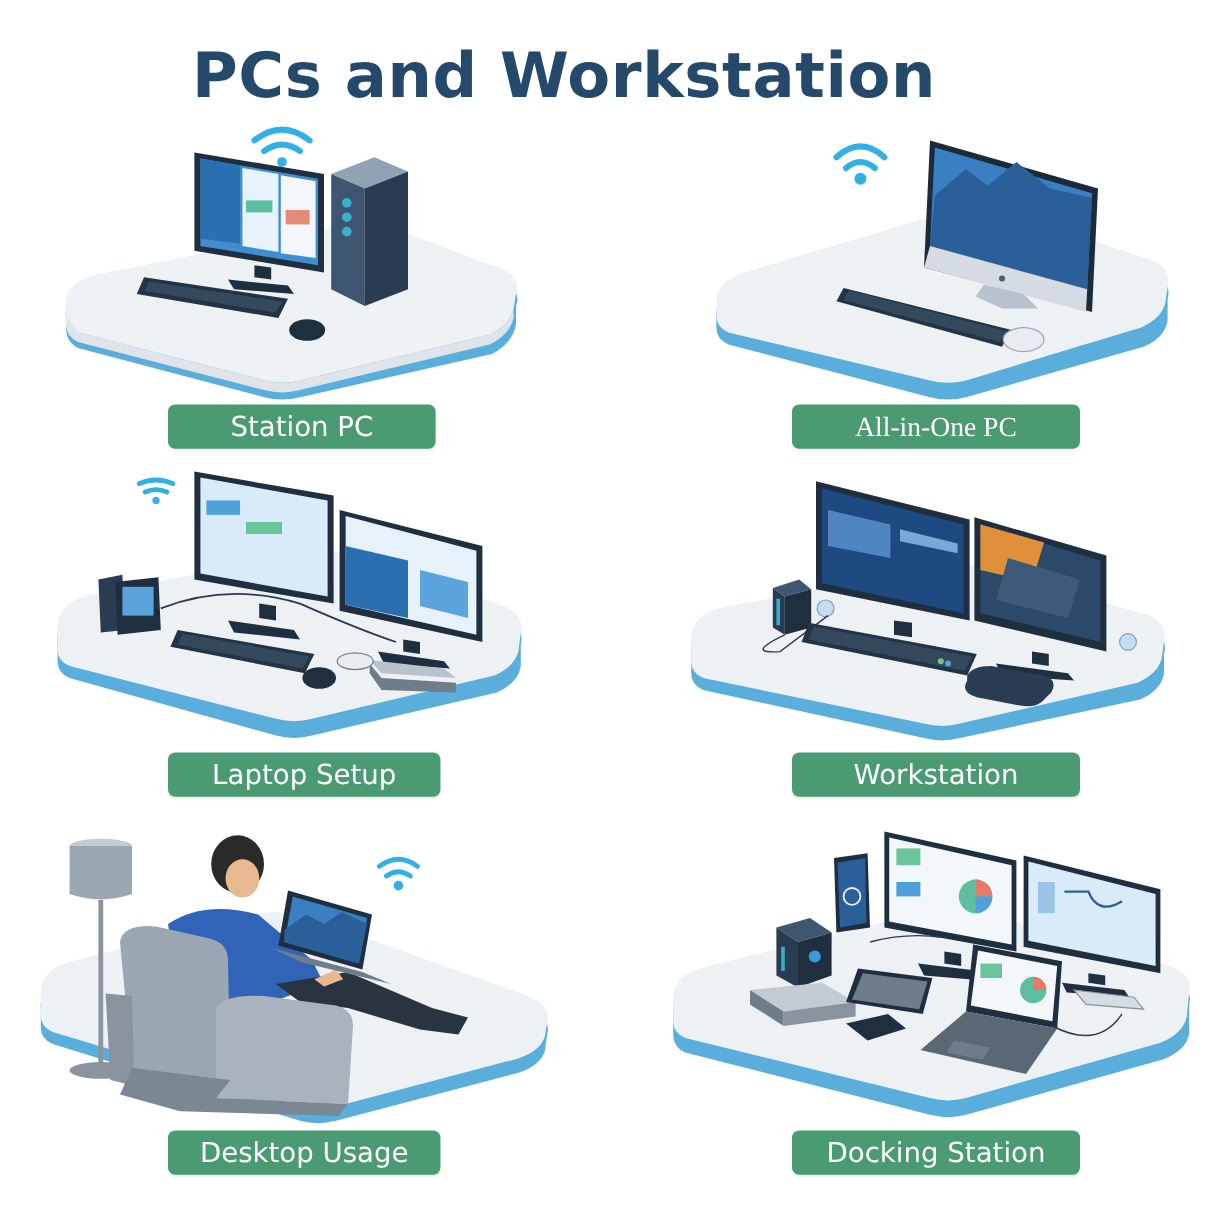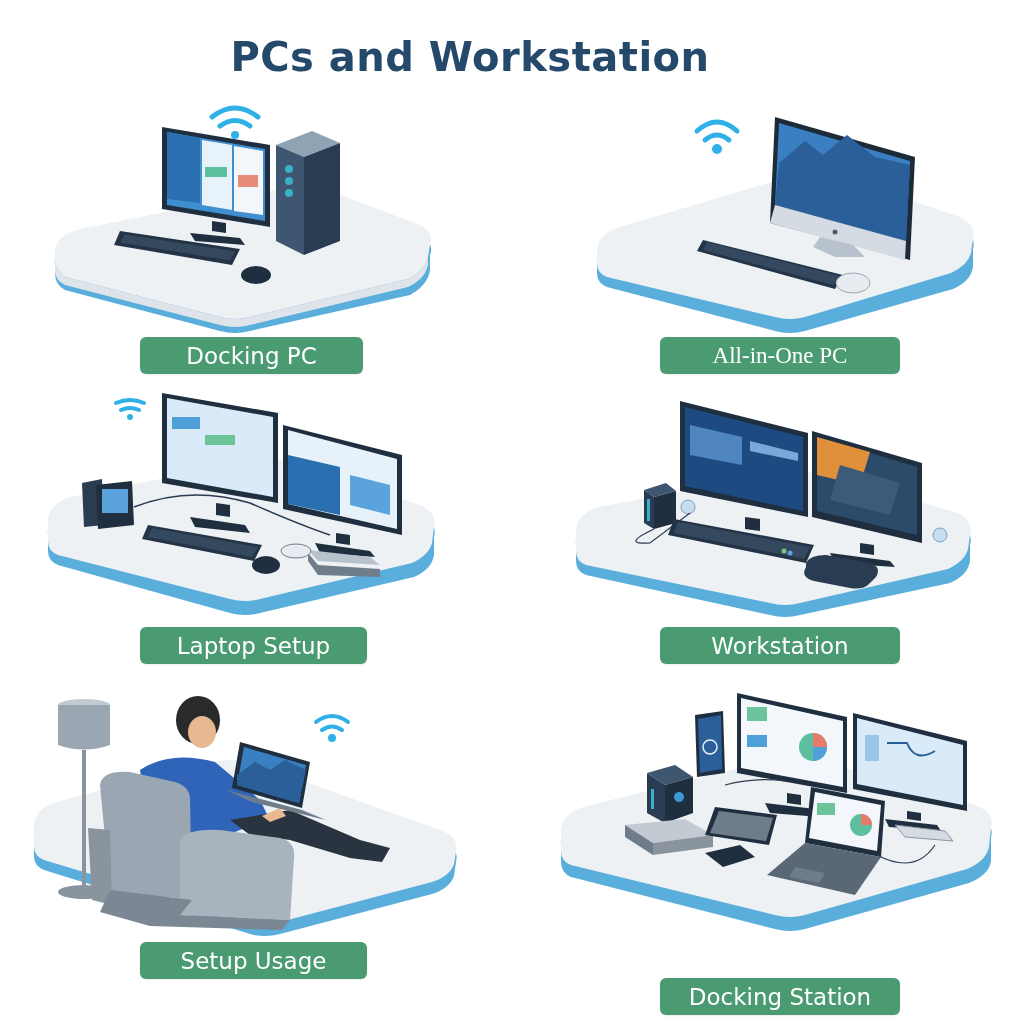--- a/index.html
+++ b/index.html
@@ -1,20 +1,20 @@
 <!DOCTYPE html>
 <html><head>
 <meta charset="utf-8">
 <style>
   * { box-sizing: border-box; margin: 0; padding: 0; }
   html, body { width: 1024px; height: 1024px; background: #ffffff; overflow: hidden; }
   body { position: relative; font-family: "Liberation Sans", "DejaVu Sans", sans-serif; }
   .title {
     position: absolute; left: 0; top: 34px; width: 940px; text-align: center;
-    font-size: 40px; font-weight: 700; color: #24496b; letter-spacing: 0.5px;
+    font-size: 52px; font-weight: 700; color: #24496b; letter-spacing: 0.5px;
     font-family: "DejaVu Sans", "Liberation Sans", sans-serif;
   }
   .scene { position: absolute; }
   .scene svg { display: block; }
   .label {
     position: absolute; background: #4a9a72; color: #ffffff; border-radius: 6px;
     font-size: 23px; display: flex; align-items: center; justify-content: center;
     font-family: "DejaVu Sans", "Liberation Sans", sans-serif;
     box-shadow: 0 1px 2px rgba(0,0,0,0.08);
   }
@@ -59,21 +59,21 @@
     </g>
 
     <g>
       <path d="M80 136 L200 154 L192 170 L74 150 Z" fill="#243447"></path>
       <path d="M84 139 L196 156 L190 166 L80 148 Z" fill="#34495e" stroke="#1b2838" stroke-width="0.5"></path>
     </g>
 
     <ellipse cx="216" cy="180" rx="15" ry="9" fill="#1f2f40"></ellipse>
   </svg>
 </div>
-<div class="label" style="left:140px;top:337px;width:223px;height:37px;">Docking PC</div>
+<div class="label" style="left:140px;top:337px;width:223px;height:37px;">Station PC</div>
 
 <div class="scene" style="left:585px;top:105px;width:400px;height:235px;">
   <svg width="400" height="235" viewBox="0 0 400 235">
     <path d="M12 160 Q10 140 35 132 L210 80 Q230 74 250 80 L375 122 Q392 130 388 144 L388 162 Q386 176 368 184 L220 226 Q205 230 190 226 L22 182 Q12 178 12 168 Z" fill="#5aaedc"></path>
     <path d="M12 150 Q10 130 35 122 L210 70 Q230 64 250 70 L375 112 Q392 120 388 134 L386 148 Q383 160 366 168 L220 212 Q205 216 190 212 L22 172 Q12 168 12 158 Z" fill="#eef1f4"></path>
 
     <g fill="none" stroke="#2fb0e6" stroke-width="5" stroke-linecap="round">
       <path d="M112 26 Q132 8 152 26"></path>
       <path d="M120 35 Q132 25 144 35"></path>
       <circle cx="132" cy="44" r="5" fill="#2fb0e6" stroke="none"></circle>
@@ -228,21 +228,21 @@
     </g>
 
     <g>
       <path d="M70 95 Q72 80 100 82 L145 92 Q160 96 160 110 L162 210 L80 200 Z" fill="#9aa6b2"></path>
       <path d="M58 138 L80 140 L82 215 L62 210 Z" fill="#8a949e"></path>
       <path d="M150 150 Q158 138 190 140 L250 148 Q266 152 264 168 L260 230 L150 225 Z" fill="#a8b3be"></path>
       <path d="M80 200 L162 210 L150 225 L260 230 L252 240 L120 236 L70 222 Z" fill="#7c8794"></path>
     </g>
   </svg>
 </div>
-<div class="label" style="left:140px;top:942px;width:227px;height:37px;">Setup Usage</div>
+<div class="label" style="left:140px;top:942px;width:227px;height:37px;">Desktop Usage</div>
 
 <div class="scene" style="left:555px;top:685px;width:445px;height:255px;">
   <svg width="445" height="255" viewBox="0 0 445 255">
     <path d="M6 160 Q4 140 28 132 L220 84 Q240 80 260 84 L420 130 Q440 138 436 152 L436 176 Q434 190 414 198 L250 244 Q235 248 220 244 L16 192 Q6 188 6 176 Z" fill="#5aaedc"></path>
     <path d="M6 150 Q4 130 28 122 L220 74 Q240 70 260 74 L420 120 Q440 128 436 142 L434 162 Q431 176 412 184 L250 230 Q235 234 220 230 L16 180 Q6 176 6 166 Z" fill="#eef1f4"></path>
 
     <g>
       <path d="M140 30 L168 26 L170 88 L142 92 Z" fill="#1f2f40"></path>
       <path d="M143 34 L166 30 L167 84 L145 88 Z" fill="#2a5f9a"></path>
       <circle cx="155" cy="62" r="7" fill="none" stroke="#e6f1fa" stroke-width="1.5"></circle>
@@ -298,13 +298,13 @@
       <path d="M306 140 L306 129 A11 11 0 0 1 317 140 Z" fill="#e87a6a"></path>
       <path d="M250 158 L326 172 L300 210 L212 190 Z" fill="#5a6876"></path>
       <path d="M240 182 L270 188 L264 198 L234 192 Z" fill="#6f7d8a"></path>
     </g>
 
     <path d="M340 140 L390 146 L398 156 L350 152 Z" fill="#d5dbe2" stroke="#8a949e"></path>
     <path d="M170 100 Q200 92 230 96" fill="none" stroke="#2a3c52" stroke-width="1.2"></path>
     <path d="M322 170 Q360 190 380 160" fill="none" stroke="#2a3c52" stroke-width="1.2"></path>
   </svg>
 </div>
-<div class="label" style="left:660px;top:942px;width:240px;height:37px;margin-top:36px;">Docking Station</div>
+<div class="label" style="left:660px;top:942px;width:240px;height:37px;">Docking Station</div>
 
 </body></html>

